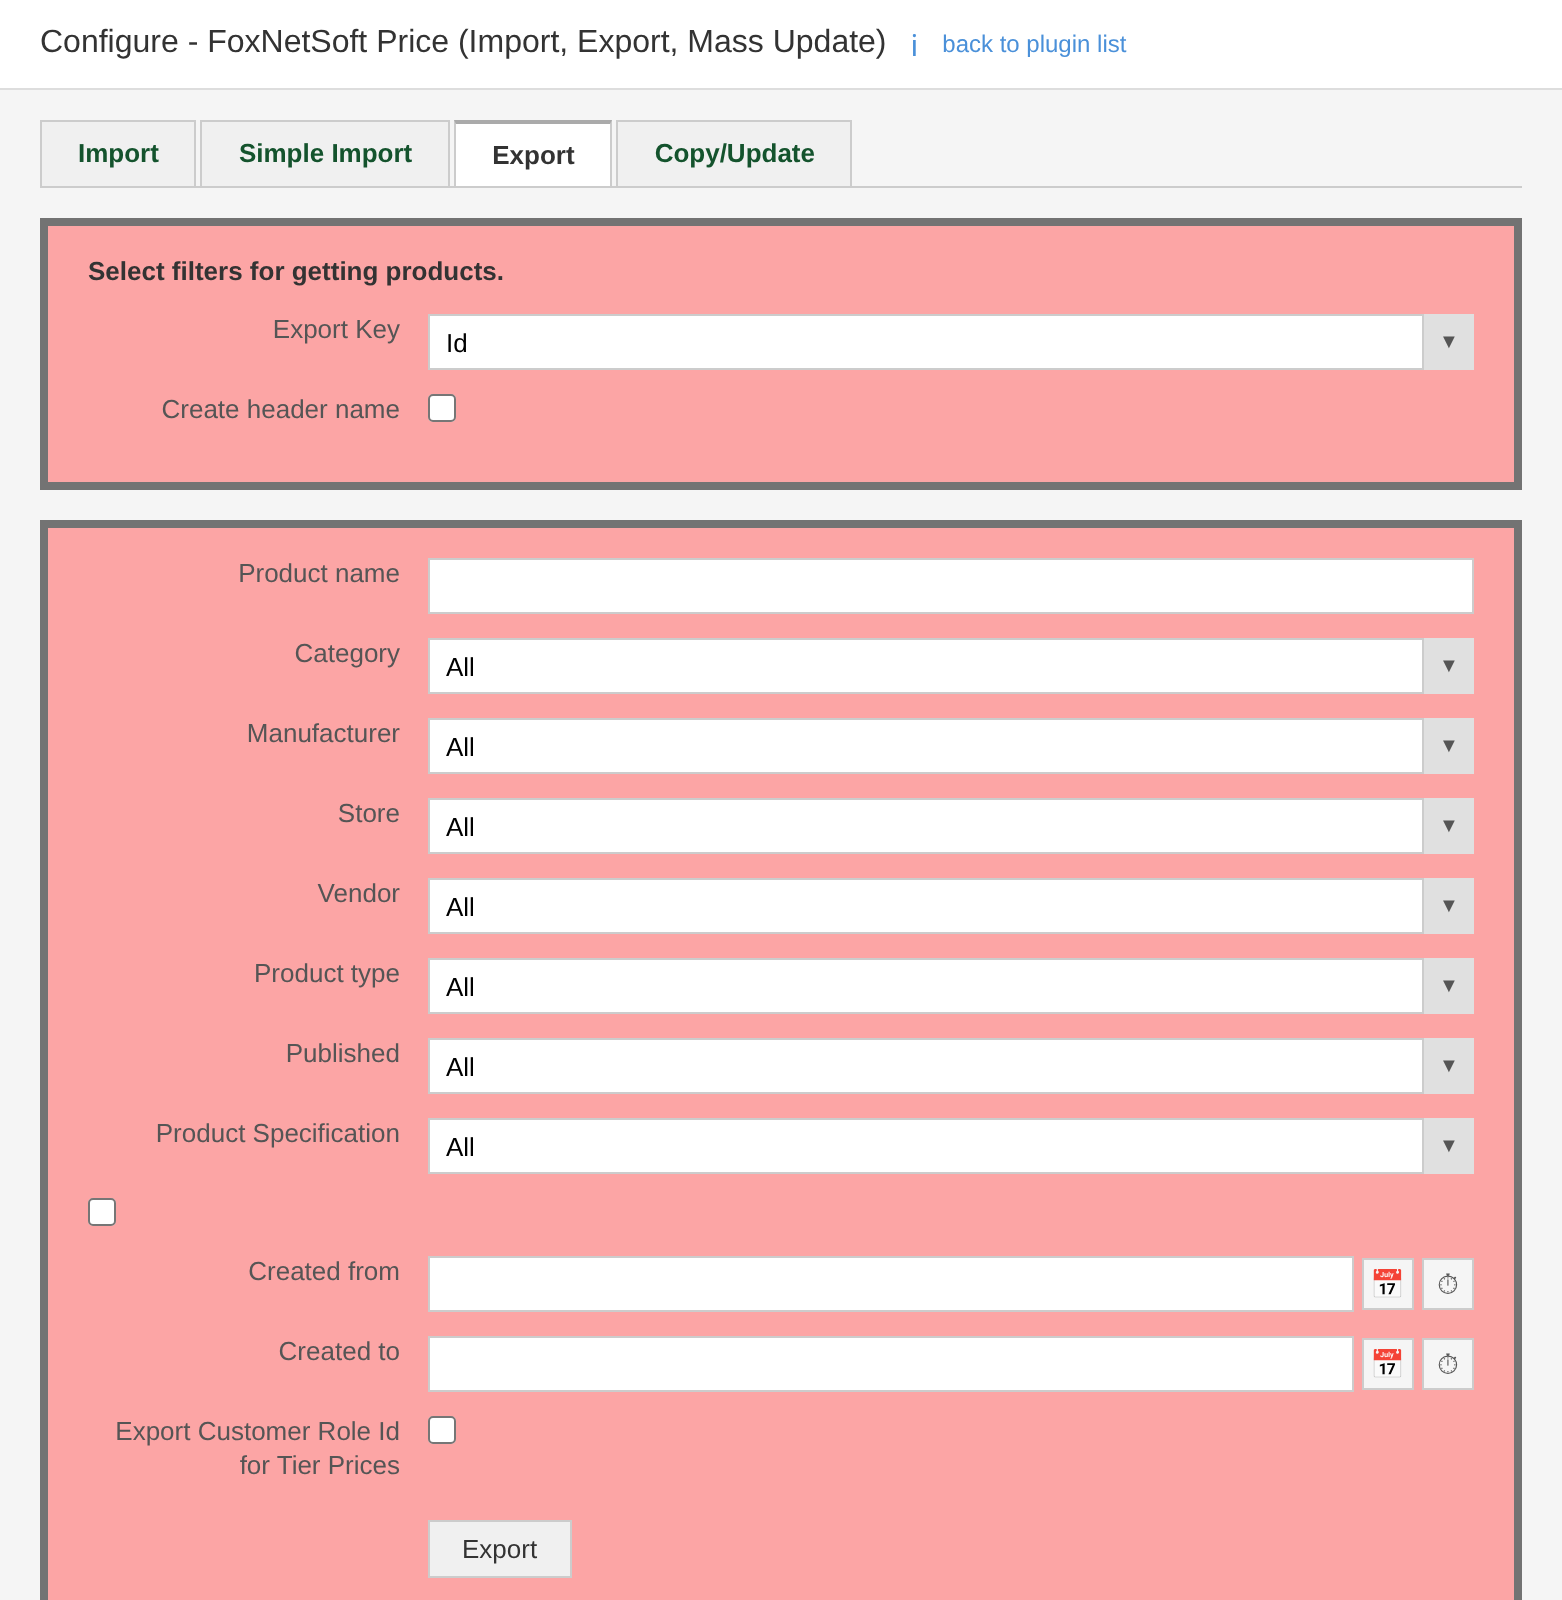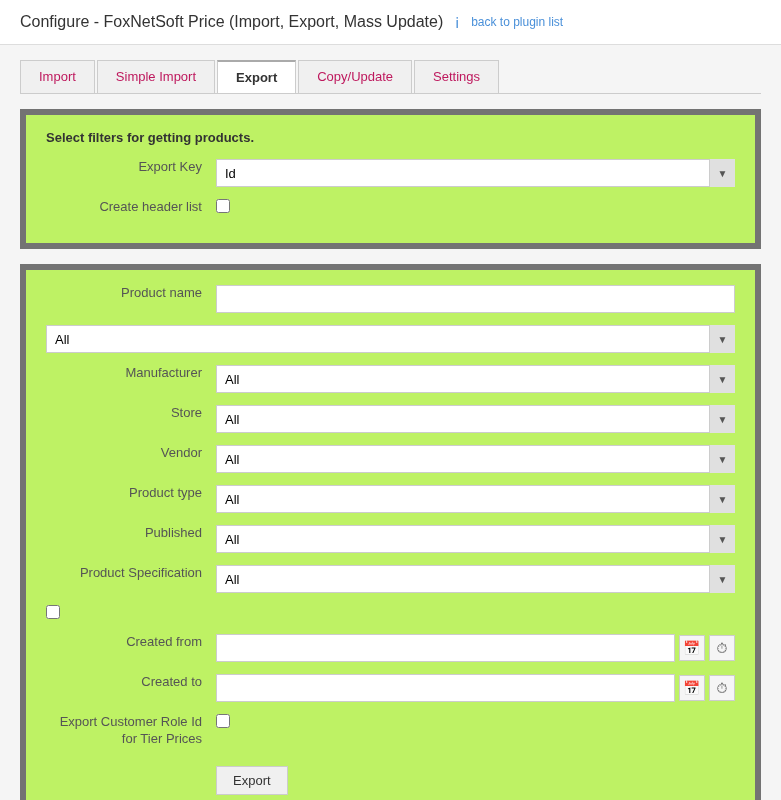--- a/index.html
+++ b/index.html
@@ -40,31 +40,32 @@
       margin-bottom: 15px;
     }
     .tab {
       padding: 8px 18px;
       cursor: pointer;
       background: #f0f0f0;
       border: 1px solid #ccc;
       border-bottom: none;
       margin-right: 2px;
       font-size: 13px;
-      color: #be185d;
+      color: #14532d;
+      font-weight: bold;
     }
     .tab.active {
       background: #fff;
       border-top: 2px solid #aaa;
       color: #333;
       font-weight: bold;
     }
     .section-box {
-      border: 6px solid #737373;
-      background: #bef264;
+      border: 4px solid #737373;
+      background: #fca5a5;
       margin-bottom: 15px;
       padding: 15px 20px;
     }
     .section-title {
       font-size: 13px;
       font-weight: bold;
       color: #333;
       margin-bottom: 14px;
     }
     .form-row {
@@ -168,58 +169,58 @@
   <span style="color:#4a90d9; font-size:15px;">ℹ</span>
   <span class="back-link">back to plugin list</span>
 </div>
 
 <div class="main-content">
   <div class="tabs">
     <div class="tab">Import</div>
     <div class="tab">Simple Import</div>
     <div class="tab active">Export</div>
     <div class="tab">Copy/Update</div>
-    <div class="tab">Settings</div>
   </div>
 
   <div class="section-box">
     <div class="section-title">Select filters for getting products.</div>
 
     <div class="form-row">
       <div class="form-label">Export Key</div>
       <div class="form-control">
         <div class="select-wrapper">
           <select>
             <option>Id</option>
             <option>SKU</option>
             <option>Name</option>
           </select>
           <div class="select-arrow">▼</div>
         </div>
       </div>
     </div>
 
     <div class="form-row">
-      <div class="form-label">Create header list</div>
+      <div class="form-label">Create header name</div>
       <div class="form-control">
         <input type="checkbox" class="checkbox-input" style="">
       </div>
     </div>
   </div>
 
   <div class="section-box">
 
     <div class="form-row">
       <div class="form-label">Product name</div>
       <div class="form-control">
         <input type="text" class="text-input" style="">
       </div>
     </div>
 
     <div class="form-row">
+      <div class="form-label">Category</div>
       <div class="form-control">
         <div class="select-wrapper">
           <select>
             <option>All</option>
           </select>
           <div class="select-arrow">▼</div>
         </div>
       </div>
     </div>
 

